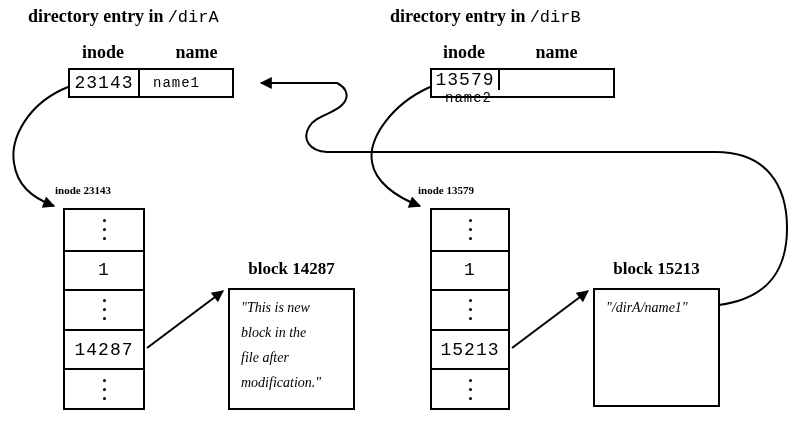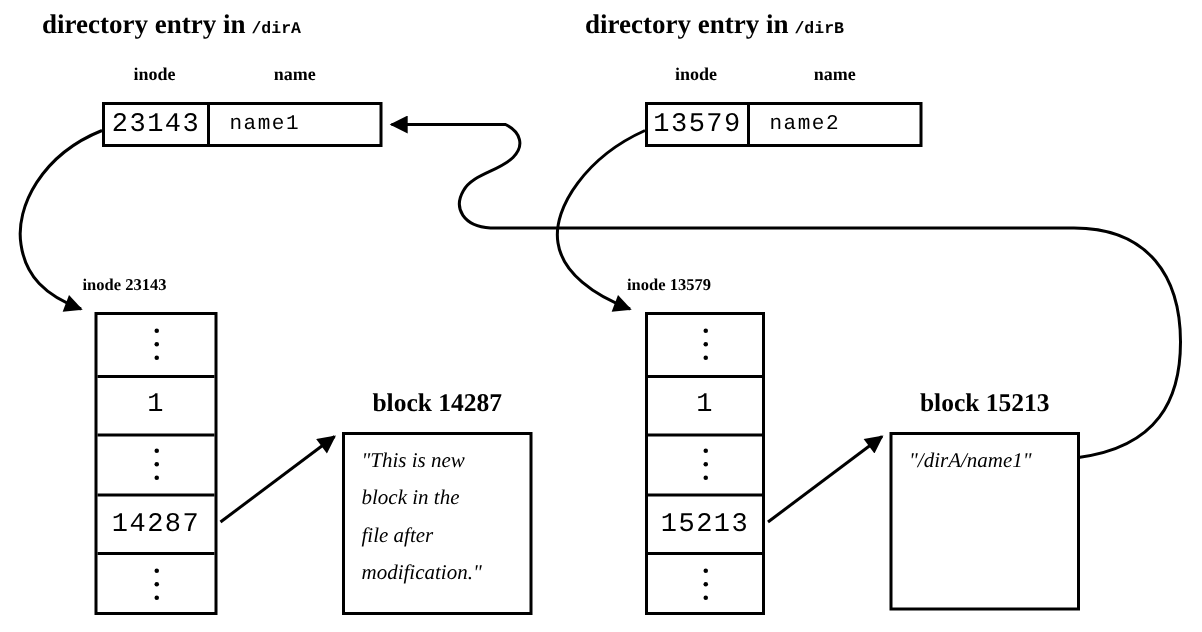--- a/index.html
+++ b/index.html
@@ -4,22 +4,22 @@
 <style>
   html,body{margin:0;padding:0;background:#ffffff;}
   .canvas{
     position:relative;width:801px;height:421px;background:#ffffff;
     color:#000;font-family:"Liberation Serif",serif;overflow:hidden;
   }
   .abs{position:absolute;}
   .serif-label{font-family:"Liberation Serif",serif;font-weight:bold;font-size:18px;line-height:20px;white-space:nowrap;}
   .serif-label-sm{font-family:"Liberation Serif",serif;font-weight:bold;font-size:11px;line-height:19px;white-space:nowrap;}
   .mono{font-family:"Liberation Mono",monospace;}
-  .title-path{font-family:"Liberation Mono",monospace;font-size:11px;font-weight:bold;margin-left:4px;}
-  .col-header{text-align:center;font-family:"Liberation Serif",serif;font-weight:bold;font-size:12px;}
+  .title-path{font-family:"Liberation Mono",monospace;font-size:17px;font-weight:normal;margin-left:4px;}
+  .col-header{text-align:center;font-family:"Liberation Serif",serif;font-weight:bold;font-size:18px;}
   .entry-box{border:2px solid #000;display:flex;box-sizing:border-box;background:#fff;}
   .entry-inode{border-right:2px solid #000;display:flex;align-items:center;justify-content:center;
     font-size:18px;letter-spacing:1px;box-sizing:border-box;}
   .entry-name{display:flex;align-items:center;padding-left:13px;font-size:14px;letter-spacing:1px;box-sizing:border-box;}
   .inode-table{border:2px solid #000;box-sizing:border-box;background:#fff;display:flex;flex-direction:column;}
   .inode-row{height:40px;box-sizing:border-box;display:flex;align-items:center;justify-content:center;}
   .inode-row + .inode-row{border-top:2px solid #000;}
   .inode-row .val{font-family:"Liberation Mono",monospace;font-size:18px;letter-spacing:1px;}
   .vdots{display:flex;flex-direction:column;align-items:center;gap:6px;}
   .vdots i{display:block;width:3px;height:3px;background:#000;border-radius:50%;}
@@ -45,31 +45,31 @@
     <path d="M 147,348 L 223,291" fill="none" stroke="#000" stroke-width="2" marker-end="url(#arrowhead)"></path>
     <path d="M 512,348 L 588,291" fill="none" stroke="#000" stroke-width="2" marker-end="url(#arrowhead)"></path>
     <path d="M 719,305 C 772,298 787,266 787,228 C 787,185 766,152 716,152 L 327,152 C 309,151 302,139 309,127 C 315,116 333,114 342,105 C 350,97 347,88 337,83 L 261,83" fill="none" stroke="#000" stroke-width="2" marker-end="url(#arrowhead)"></path>
   </svg>
 
   <div class="abs serif-label" style="left:28px;top:6px;">
     <span>directory entry in</span><span class="title-path">/dirA</span>
   </div>
   <div class="abs col-header" style="left:68px;top:42px;width:70px;">inode</div>
   <div class="abs col-header" style="left:138px;top:42px;width:117px;">name</div>
-  <div class="abs entry-box" style="left:68px;top:68px;width:187px;height:30px;">
+  <div class="abs entry-box" style="left:68px;top:68px;width:166px;height:30px;">
     <div class="entry-inode mono" style="width:70px;">23143</div>
     <div class="entry-name mono" style="flex:1;">name1</div>
   </div>
 
   <div class="abs serif-label" style="left:390px;top:6px;">
     <span>directory entry in</span><span class="title-path">/dirB</span>
   </div>
   <div class="abs col-header" style="left:430px;top:42px;width:68px;">inode</div>
   <div class="abs col-header" style="left:498px;top:42px;width:117px;">name</div>
-  <div class="abs entry-box" style="left:430px;top:68px;width:185px;height:30px;">
+  <div class="abs entry-box" style="left:430px;top:68px;width:185px;height:30px;flex-direction:column;">
     <div class="entry-inode mono" style="width:68px;">13579</div>
     <div class="entry-name mono" style="flex:1;">name2</div>
   </div>
 
   <div class="abs serif-label-sm" style="left:55px;top:181px;">inode 23143</div>
   <div class="abs inode-table" style="left:63px;top:208px;width:82px;height:202px;">
     <div class="inode-row">
         <span class="vdots">
           <i></i>
           <i></i>

